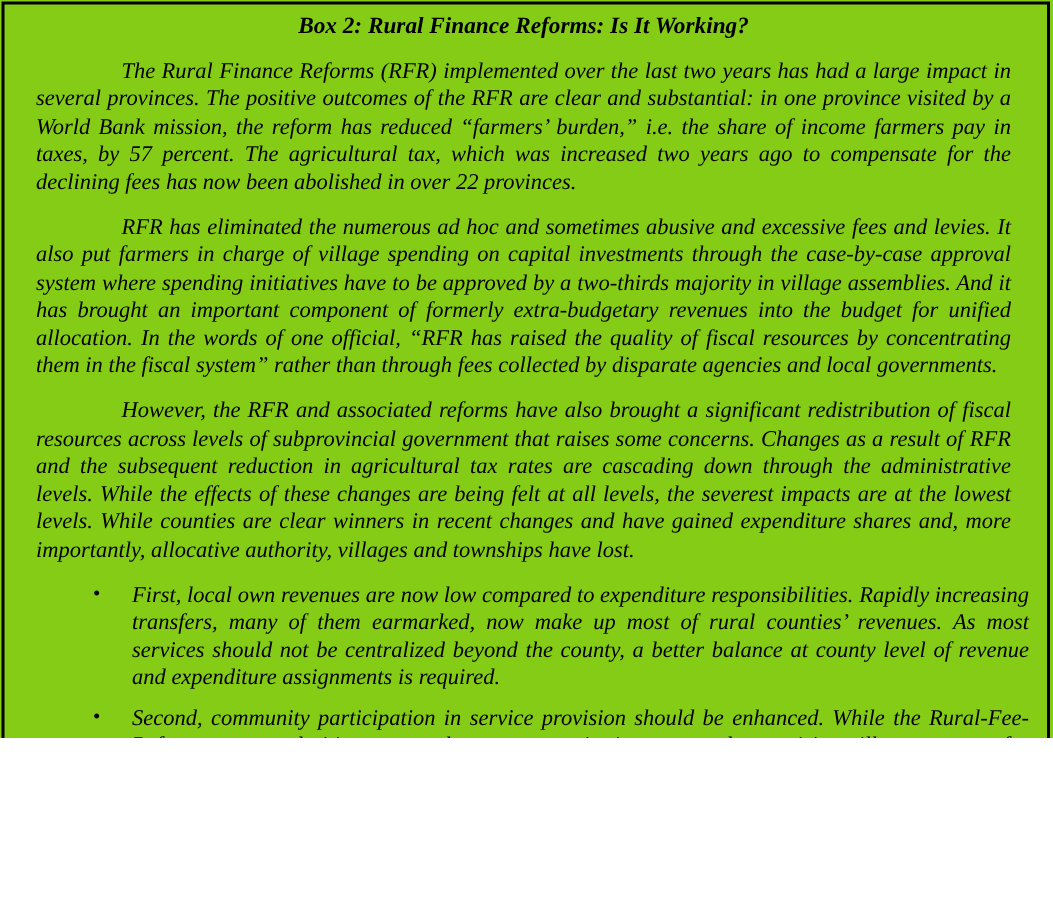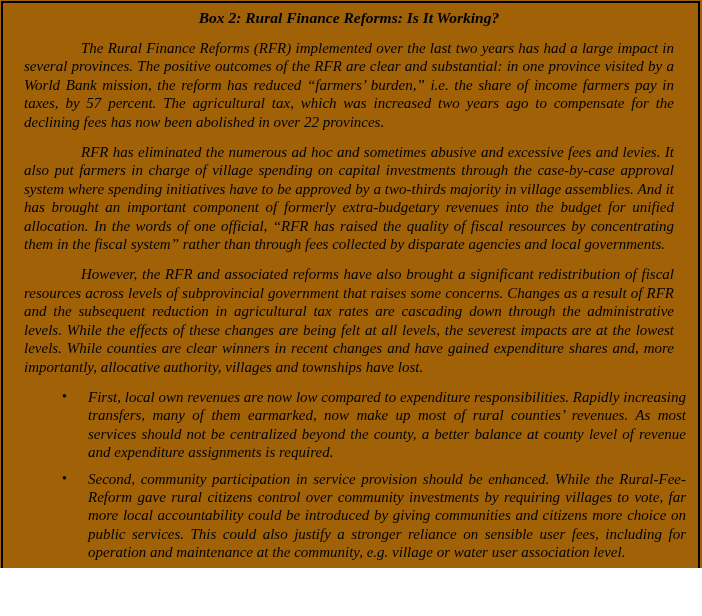--- a/index.html
+++ b/index.html
@@ -3,22 +3,22 @@
 <meta charset="utf-8">
 <style>
   html, body {
     margin: 0;
     padding: 0;
     background: #ffffff;
   }
   .page {
     position: relative;
     width: 702px;
-    height: 568px;
-    background: #a16207;
+    height: 492px;
+    background: #84cc16;
     overflow: hidden;
     font-family: "Liberation Serif", serif;
     color: #000000;
   }
   .box {
     position: absolute;
     left: 1px;
     top: 1px;
     width: 699px;
     height: 613px;

